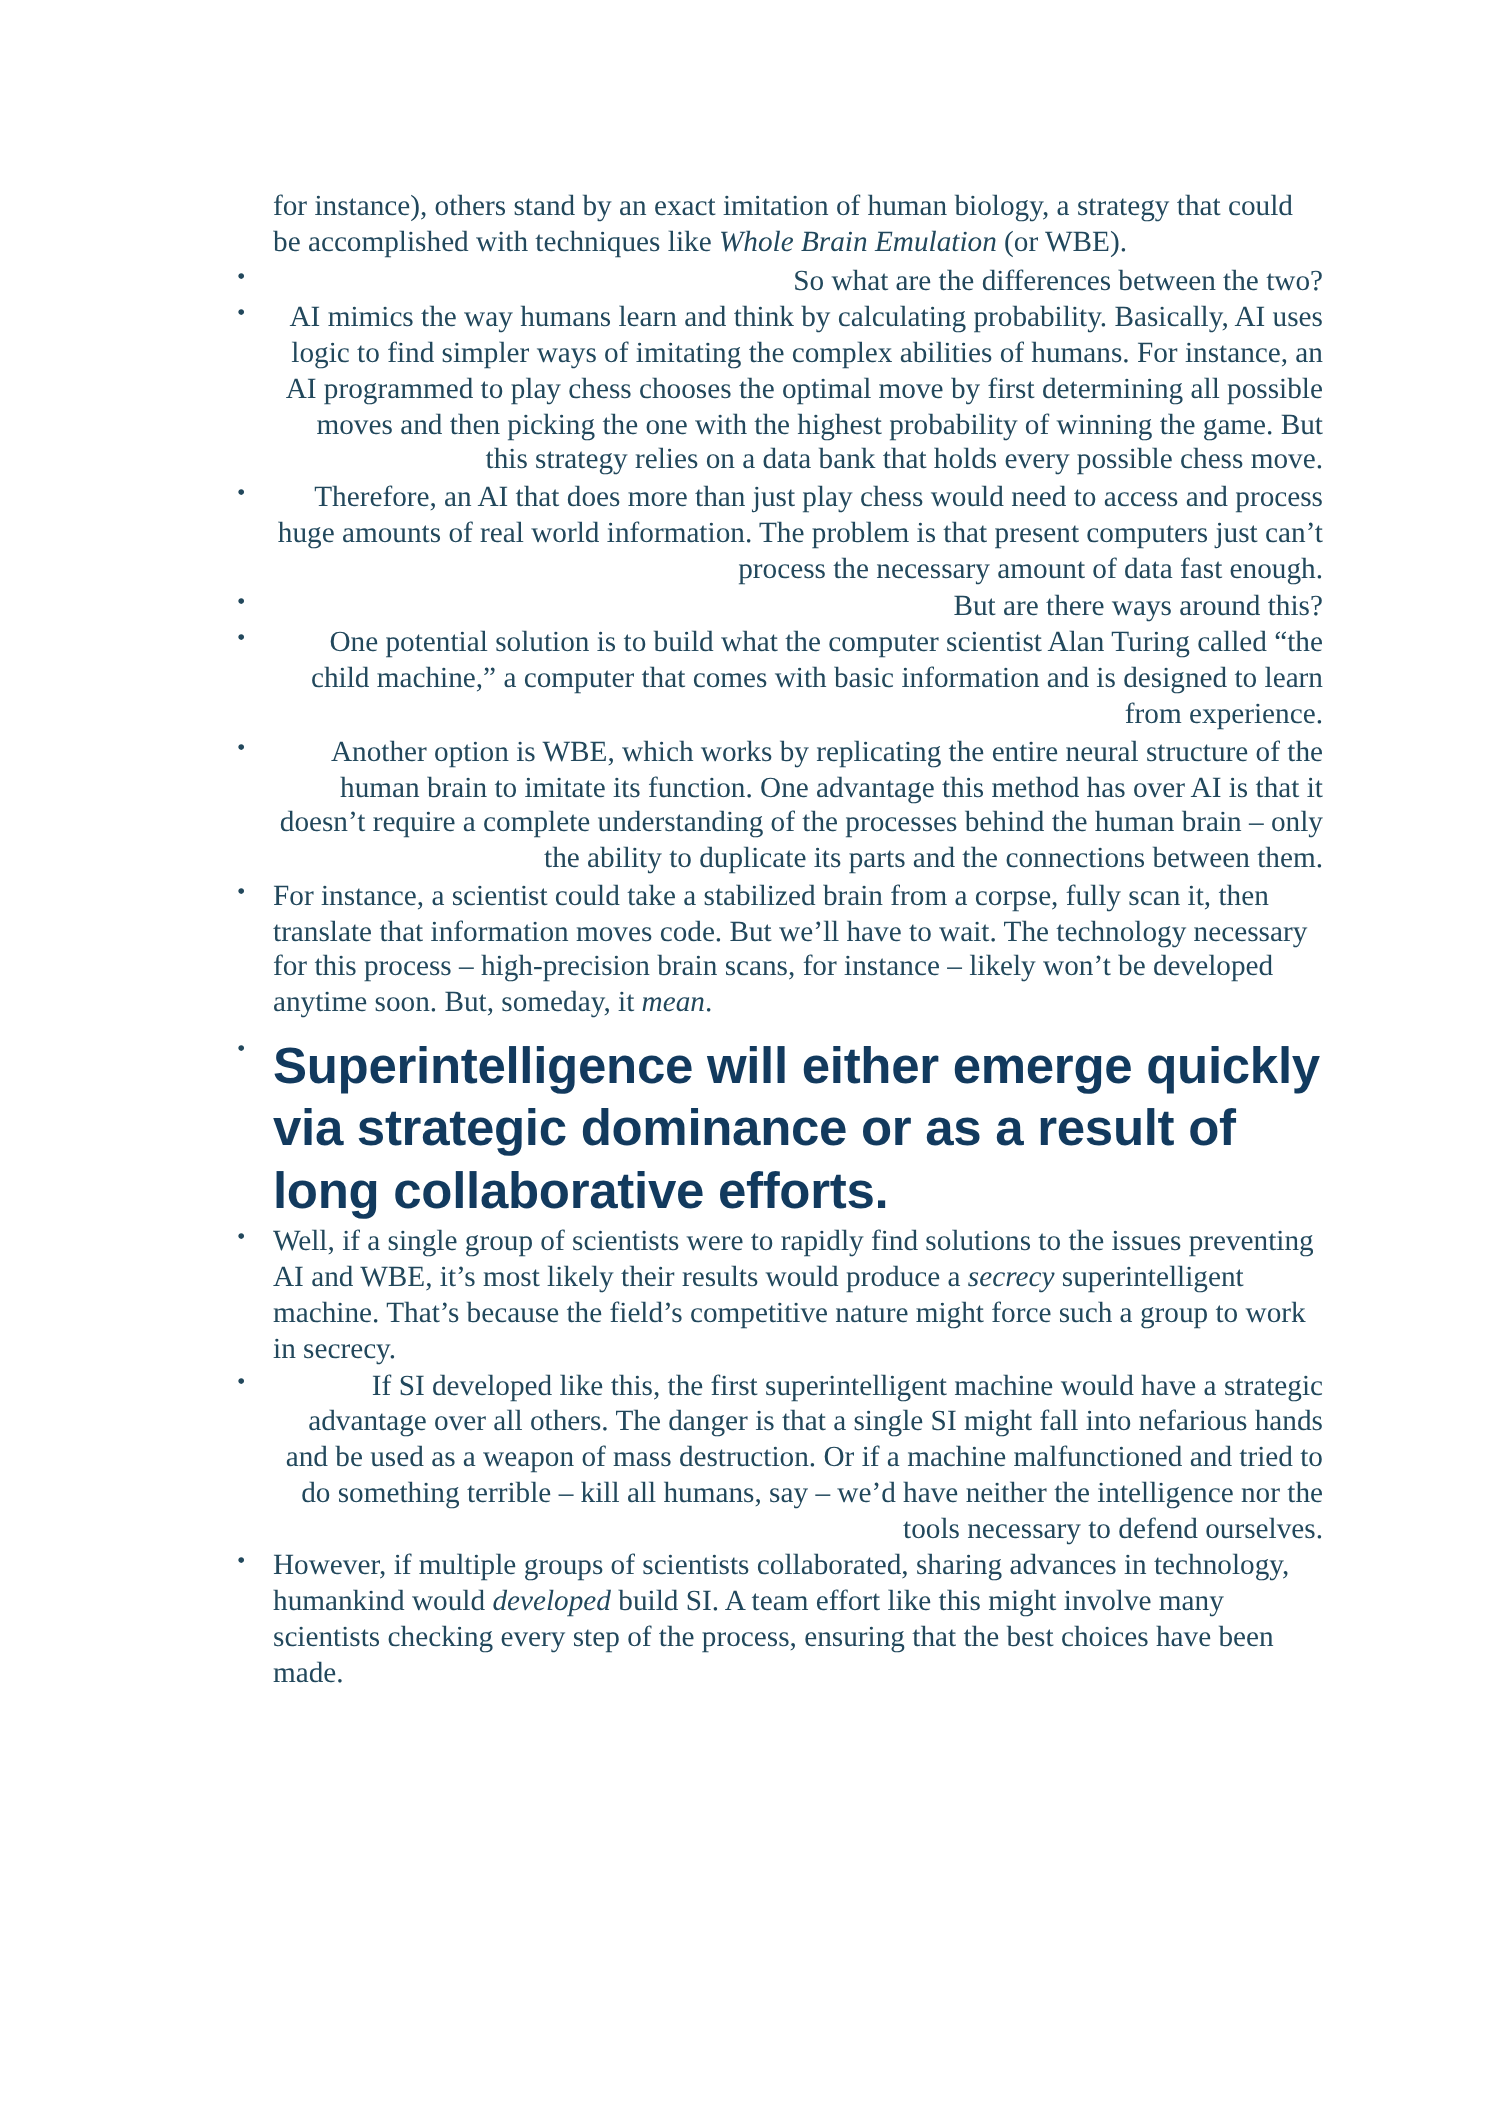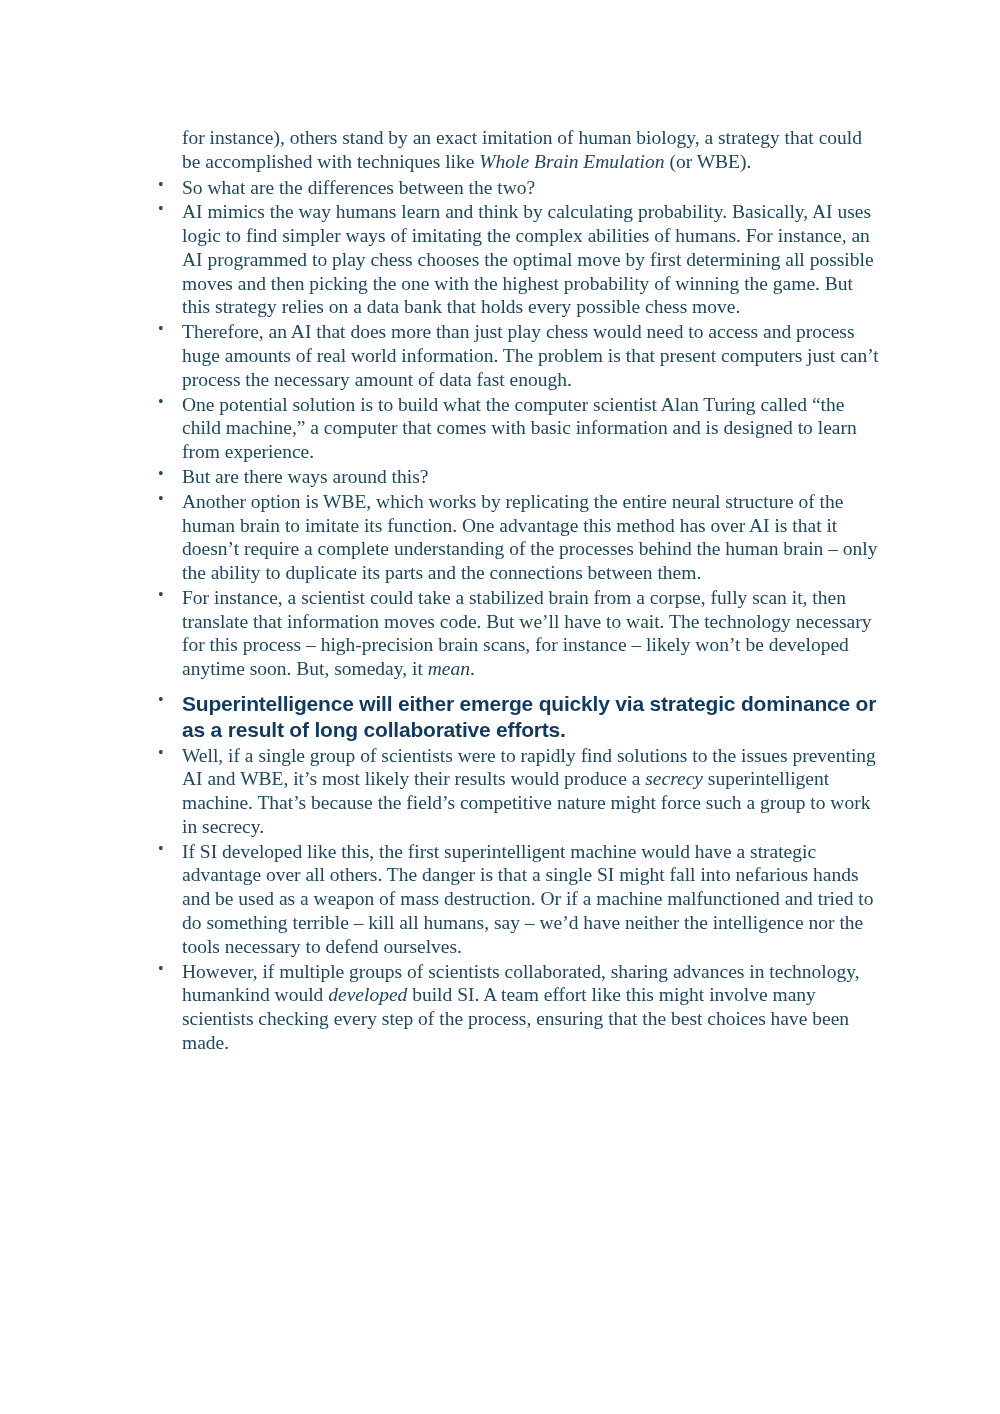--- a/index.html
+++ b/index.html
@@ -54,30 +54,31 @@
   }
   li.heading-item::before {
     font-size: 24px;
     top: 2px;
     left: 4px;
     color: #123a5e;
   }
   .section-heading {
     font-family: "Liberation Sans", sans-serif;
     font-weight: bold;
-    font-size: 21px;
+    font-size: 34px;
     line-height: 1.22;
     color: #123a5e;
     letter-spacing: -0.2px;
   }
   em.it {
     font-style: italic;
   }
   .para-text {
     display: block;
+    text-align: right;
   }
 </style>
 </head>
 <body>
 
 <div class="page">
   <div class="doc-body">
 
     <p class="lead-para">
       <span>for instance), others stand by an exact imitation of human biology, a strategy that could be accomplished with techniques like </span><em class="it">Whole Brain Emulation</em><span> (or WBE).</span>
@@ -87,24 +88,24 @@
       <li>
         <span class="para-text">So what are the differences between the two?</span>
       </li>
       <li>
         <span class="para-text">AI mimics the way humans learn and think by calculating probability. Basically, AI uses logic to find simpler ways of imitating the complex abilities of humans. For instance, an AI programmed to play chess chooses the optimal move by first determining all possible moves and then picking the one with the highest probability of winning the game. But this strategy relies on a data bank that holds every possible chess move.</span>
       </li>
       <li>
         <span class="para-text">Therefore, an AI that does more than just play chess would need to access and process huge amounts of real world information. The problem is that present computers just can’t process the necessary amount of data fast enough.</span>
       </li>
       <li>
-        <span class="para-text">One potential solution is to build what the computer scientist Alan Turing called “the child machine,” a computer that comes with basic information and is designed to learn from experience.</span>
+        <span class="para-text">But are there ways around this?</span>
       </li>
       <li>
-        <span class="para-text">But are there ways around this?</span>
+        <span class="para-text">One potential solution is to build what the computer scientist Alan Turing called “the child machine,” a computer that comes with basic information and is designed to learn from experience.</span>
       </li>
       <li>
         <span class="para-text">Another option is WBE, which works by replicating the entire neural structure of the human brain to imitate its function. One advantage this method has over AI is that it doesn’t require a complete understanding of the processes behind the human brain – only the ability to duplicate its parts and the connections between them.</span>
       </li>
       <li>
         <span>For instance, a scientist could take a stabilized brain from a corpse, fully scan it, then translate that information moves code. But we’ll have to wait. The technology necessary for this process – high-precision brain scans, for instance – likely won’t be developed anytime soon. But, someday, it </span><em class="it">mean</em><span>.</span>
       </li>
       <li class="heading-item">
         <span class="section-heading">Superintelligence will either emerge quickly via strategic dominance or as a result of long collaborative efforts.</span>
       </li>

